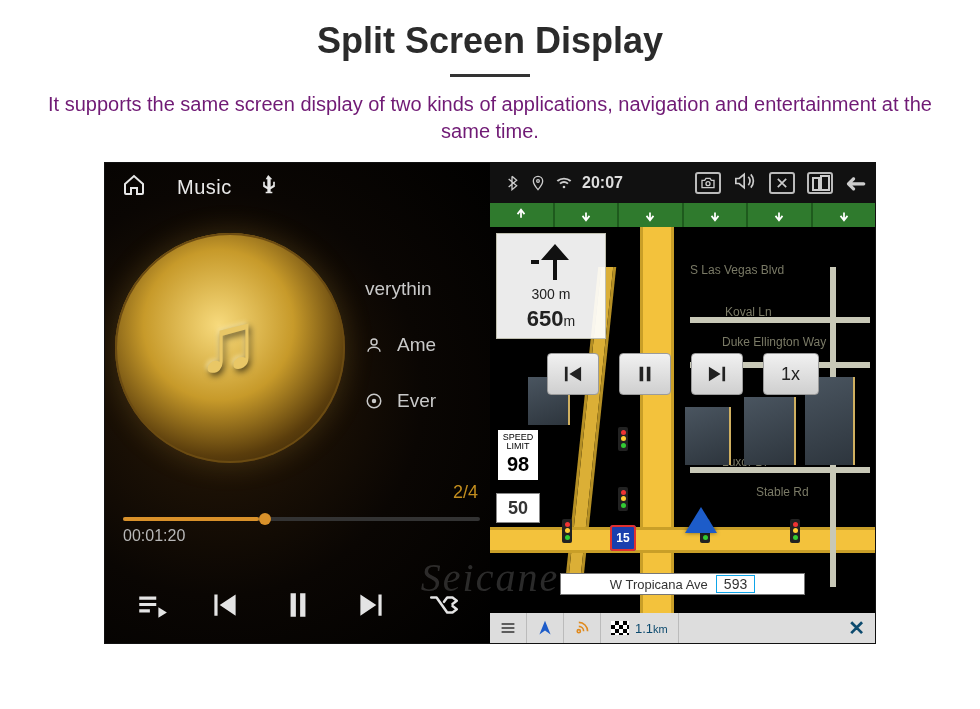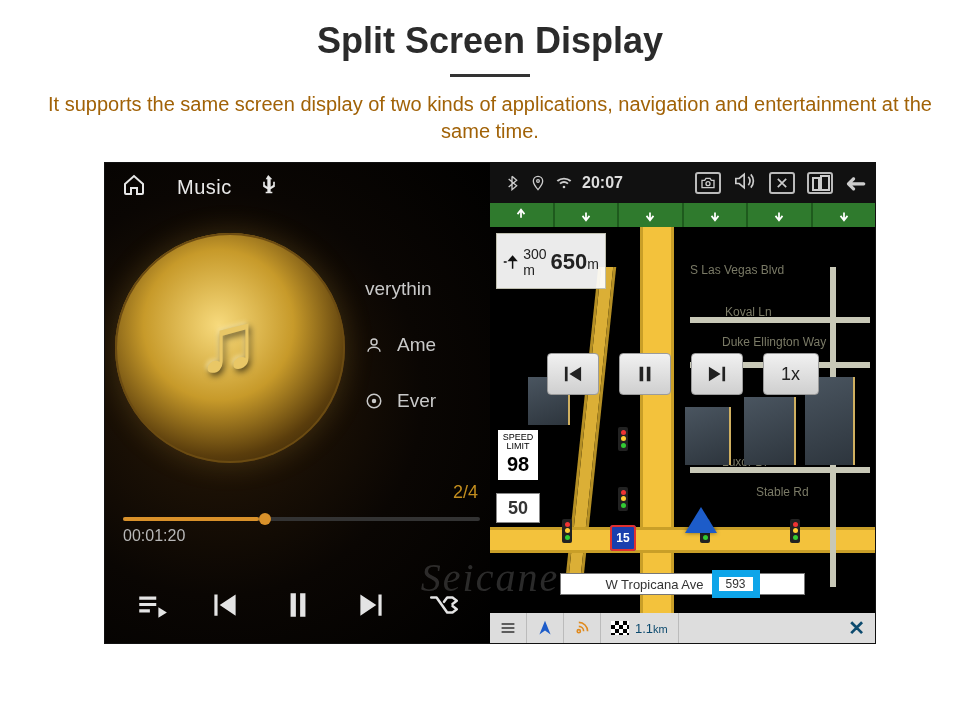--- a/index.html
+++ b/index.html
@@ -19,21 +19,21 @@
   color: #2b2b2b;
 }
 .title-underline {
   width: 80px;
   height: 3px;
   background: #333;
   margin: 12px auto 14px;
 }
 .page-sub {
   text-align: center;
-  color: #a16207;
+  color: #701a75;
   font-size: 20px;
   line-height: 1.35;
   padding: 0 40px 18px;
 }
 .device {
   width: 770px;
   height: 480px;
   margin: 0 auto;
   background: #000;
   position: relative;
@@ -136,21 +136,21 @@
   box-shadow: inset 0 0 0 2px #e03030;
 }
 .speedlimit {
   position:absolute; width:44px; height:54px; background:#fff; border:2px solid #000; color:#000;
   font-size:9px; text-align:center; padding-top:3px; line-height:1.05;
 }
 .speedlimit .n{font-size:20px; font-weight:800; display:block; margin-top:2px;}
 .turn-panel {
   position:absolute; top:30px; left:6px; width:110px; padding:8px 6px 6px;
   background:rgba(255,255,255,.92); border:1px solid #bfbfb0; color:#222;
-  display:flex; flex-direction:row; align-items:center; gap:4px;
+  display:flex; flex-direction:column; align-items:center; gap:4px;
 }
 .turn-panel .big { font-size:22px; font-weight:700;}
 .media-btns { position:absolute; top:150px; left:0; right:0; display:flex; justify-content:center; gap:20px;}
 .media-btns .mb {
   width:52px; height:42px; background:linear-gradient(#f1f1f1,#cfcfcf);
   border:1px solid #9b9b9b; border-radius:4px; display:flex;align-items:center;justify-content:center;
   font-size:18px; color:#222;
 }
 .media-btns .mb.wide{width:56px;}
 .building {
@@ -385,21 +385,21 @@
             <span style="background:#fc3"></span>
             <span style="background:#3c3"></span>
           </div>
 
         <div class="shield15" style="left:120px;top:298px">15</div>
 
         <div class="arrow-cursor" style="left:195px;top:280px"></div>
 
         <div style="position:absolute;left:70px;bottom:18px;right:70px;height:22px;background:#fff;border:1px solid #777;display:flex;align-items:center;justify-content:center;gap:8px;font-size:13px">
           <span>W Tropicana Ave</span>
-          <span style="border:7px solid #0ea5e9;font-size:12px;padding:0 7px">593</span>
+          <span style="border:1px solid #0ea5e9;font-size:14px;padding:0 7px">593</span>
         </div>
       </div>
 
       <div class="turn-panel">
         <svg width="44" height="40" viewBox="0 0 44 40" fill="#111">
             <path d="M28 38V18h12L26 2 12 18h12v20zM2 18h8v4H2z"></path>
           </svg>
         <div style="font-size:14px"><span>300</span> <span>m</span></div>
         <div class="big"><span>650</span><span style="font-size:14px;font-weight:400">m</span></div>
       </div>

